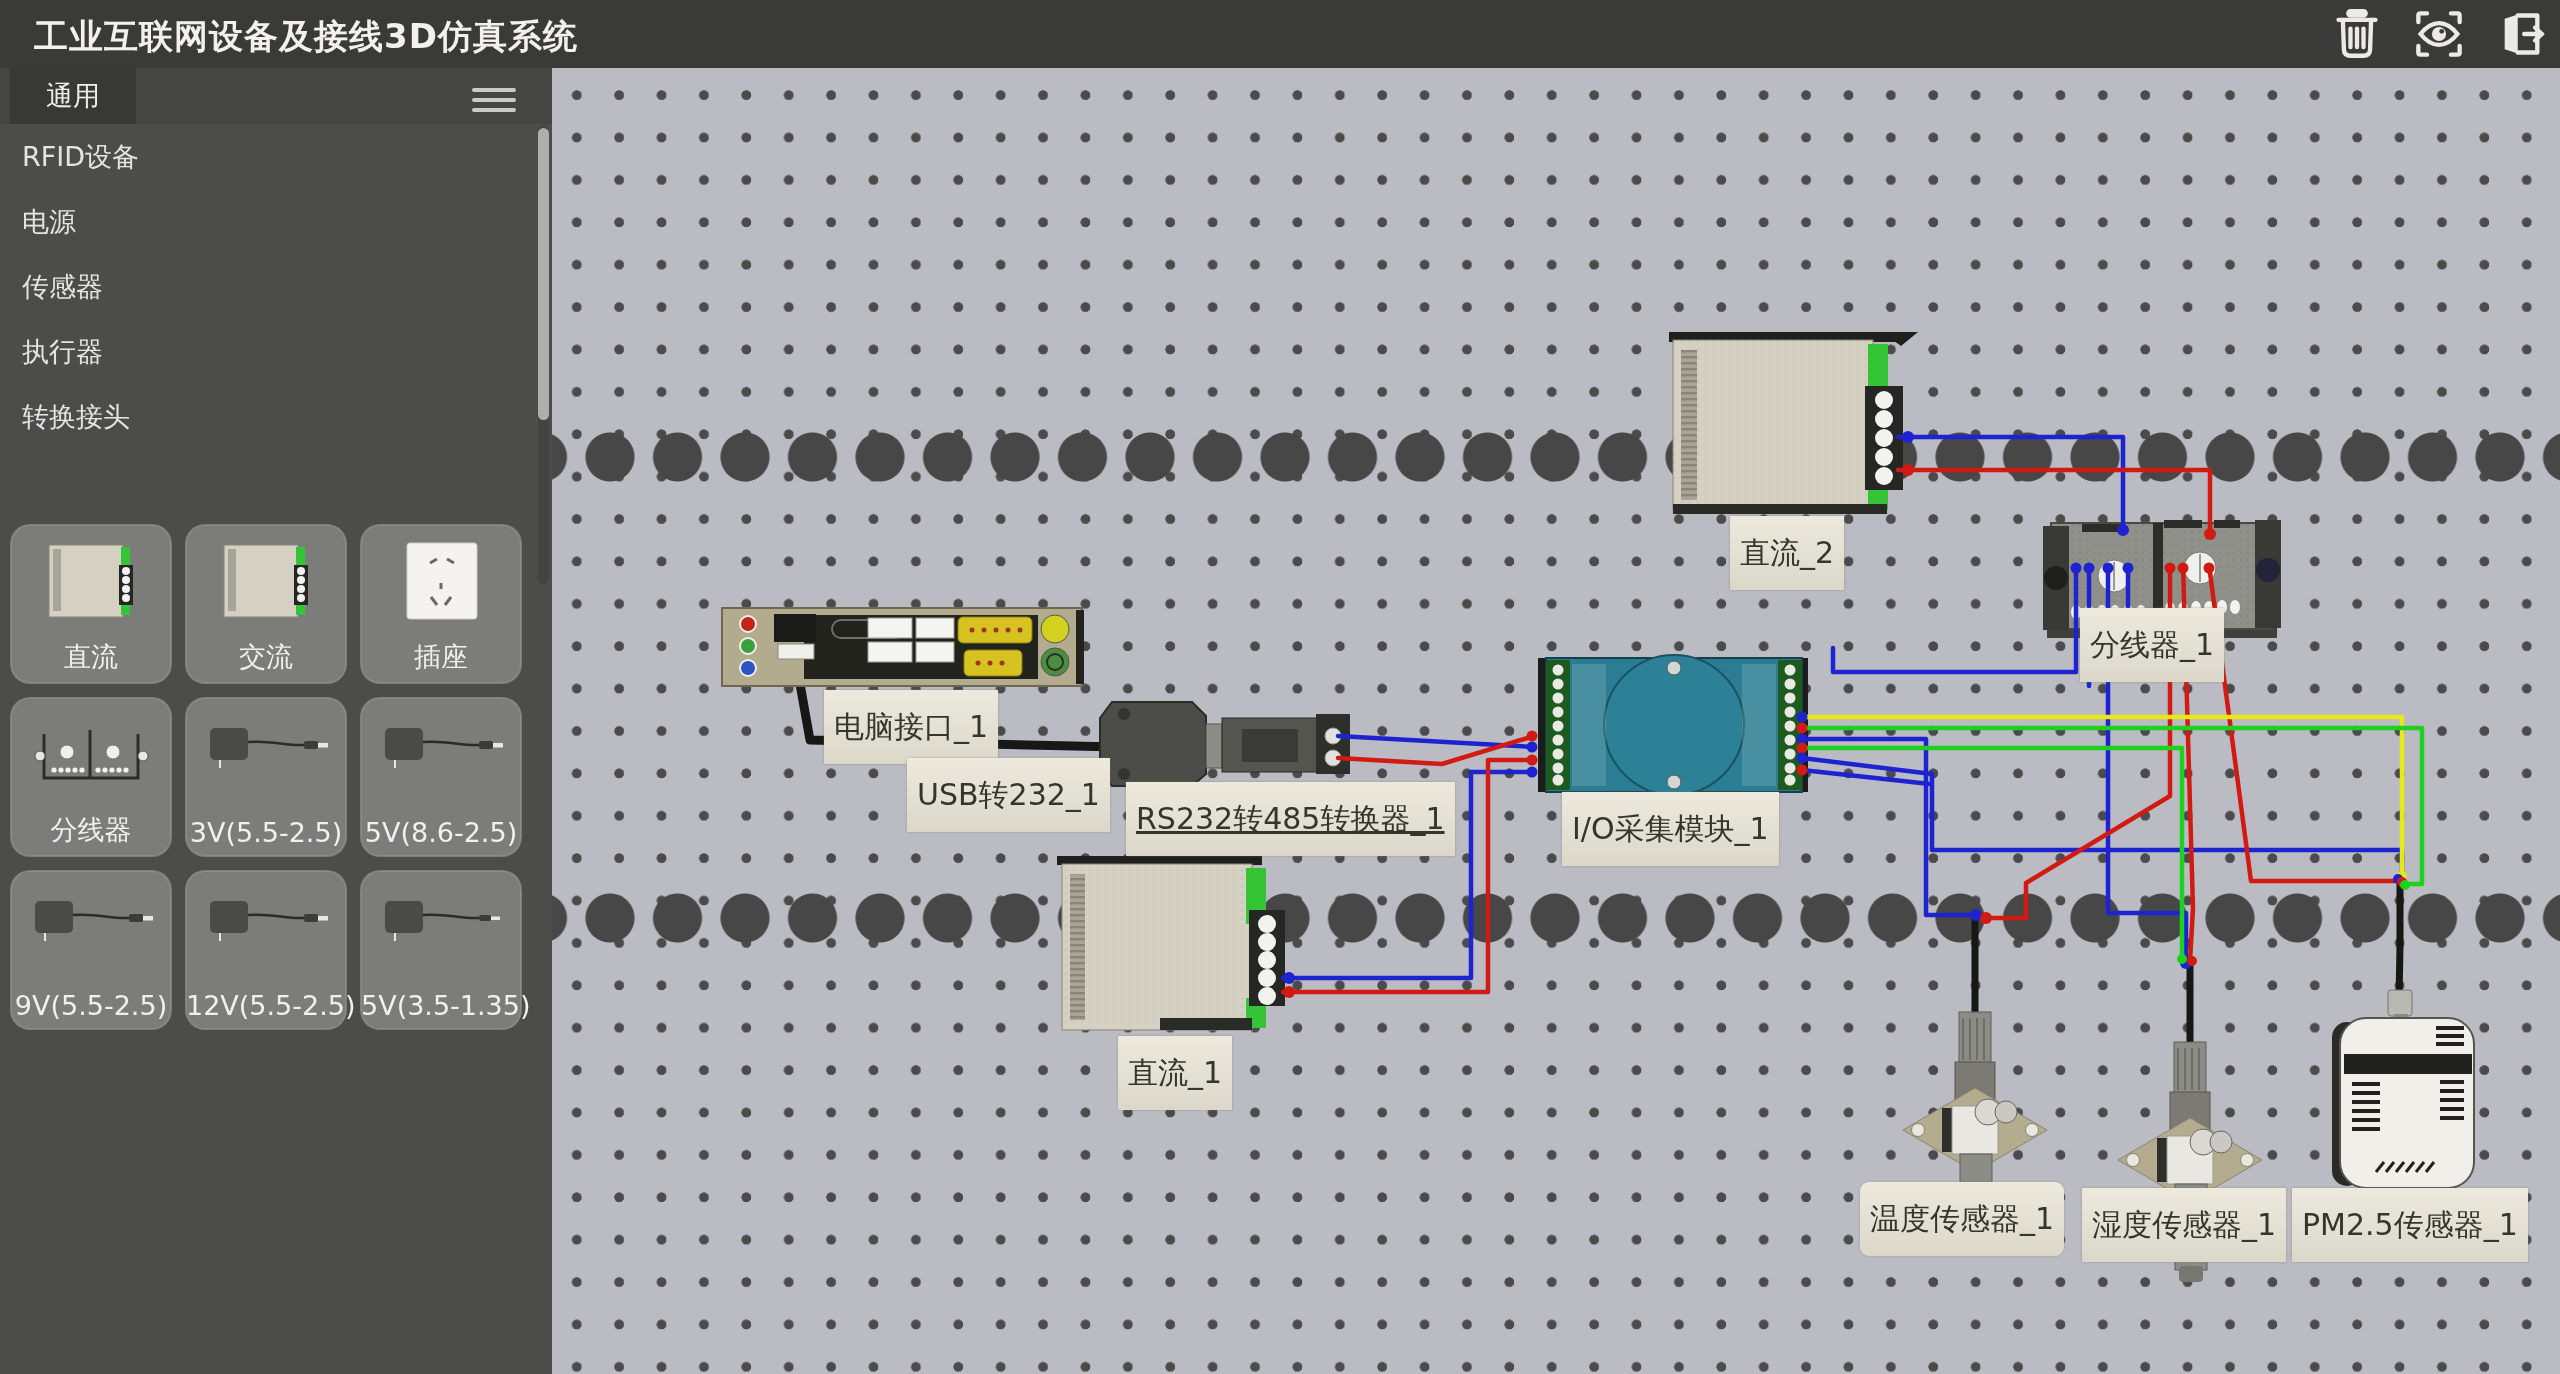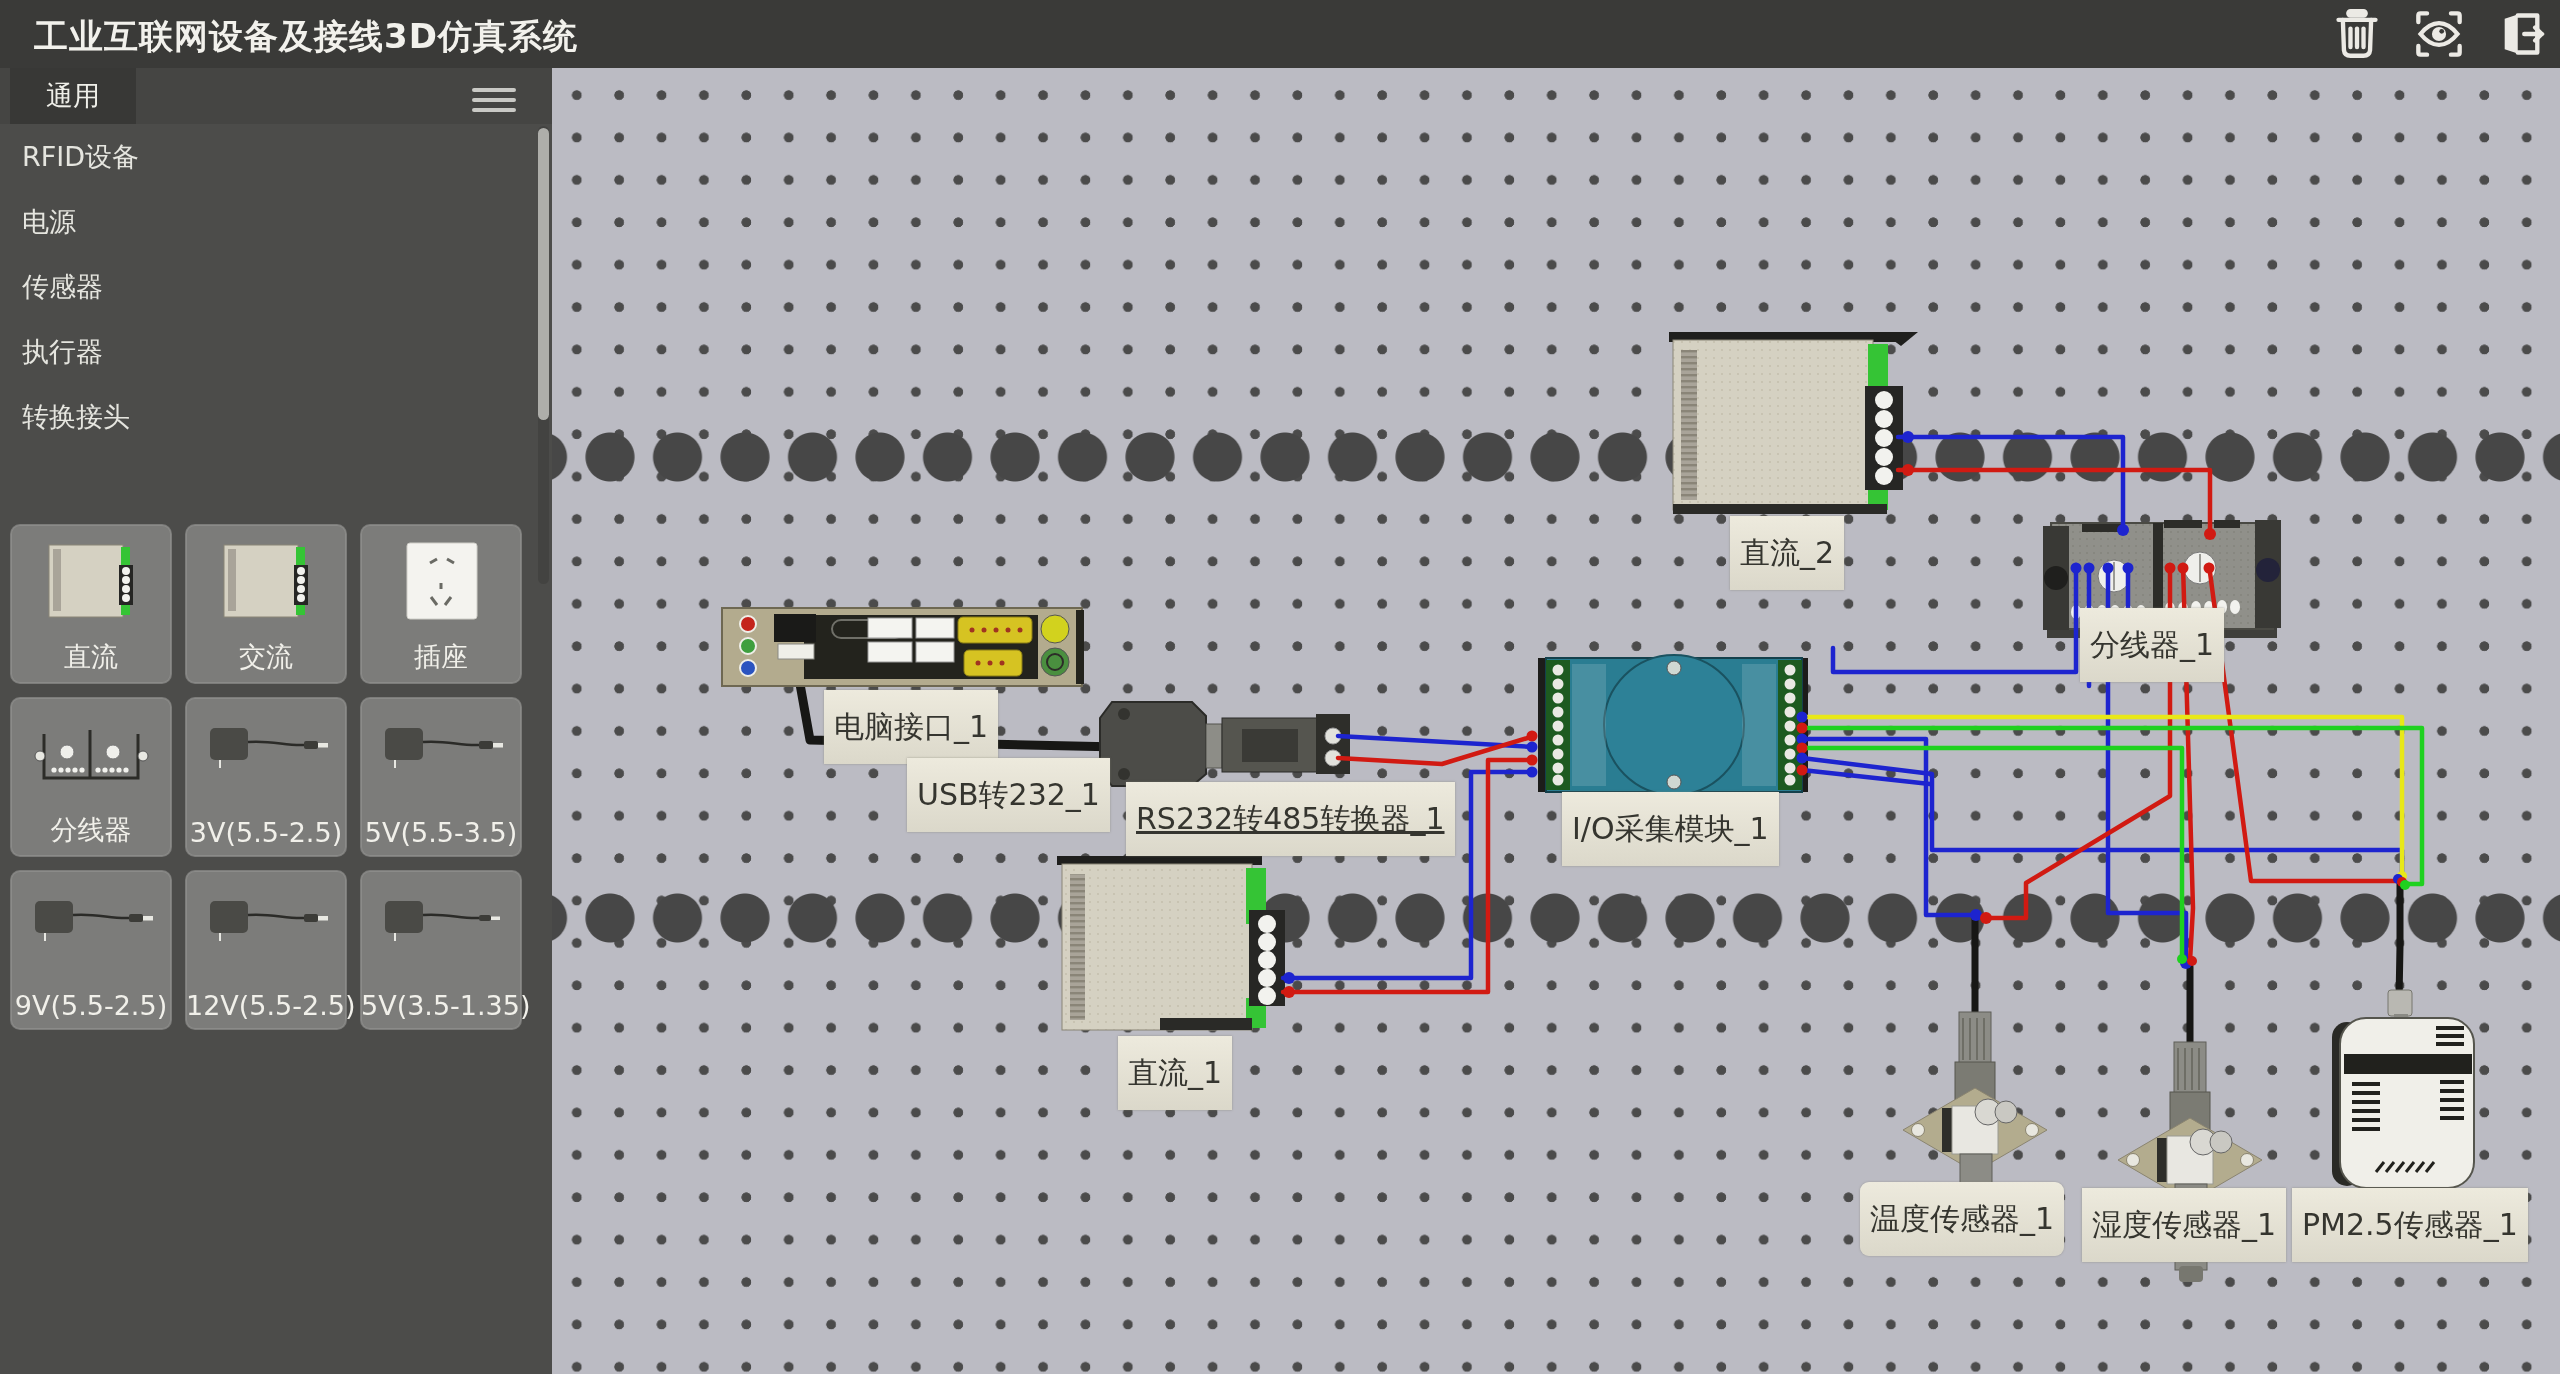--- a/index.html
+++ b/index.html
@@ -18,21 +18,21 @@
   .tab{position:absolute;left:10px;top:0;width:126px;height:56px;background:#383836;color:#efefe9;
        font-size:27px;display:flex;align-items:center;justify-content:center;cursor:pointer;}
   .hamburger{position:absolute;right:36px;top:14px;width:44px;height:28px;cursor:pointer;}
   .hamburger span{display:block;height:4px;background:#c9c9c5;margin:6px 0;border-radius:2px;}
   .menu{position:absolute;left:0;top:56px;width:540px;}
   .menu-item{height:65px;line-height:65px;padding-left:22px;color:#e5e5df;font-size:27px;cursor:pointer;}
   .sb-scroll{position:absolute;left:538px;top:58px;width:11px;height:458px;background:#434341;border-radius:6px;}
   .sb-thumb{position:absolute;left:0;top:2px;width:11px;height:292px;background:#aeaeaa;border-radius:6px;cursor:pointer;}
   .cards{position:absolute;left:10px;top:456px;width:532px;display:grid;
          grid-template-columns:repeat(3,162px);grid-auto-rows:160px;gap:13px;}
-  .card{background:#7c7c7a;border:1px solid #39393700;border-radius:10px;position:relative;cursor:pointer;
+  .card{background:#7c7c7a;border:1px solid #39393700;border-radius:20px;position:relative;cursor:pointer;
         box-shadow:inset 0 0 0 1px #8b8b89;}
   .card svg{position:absolute;left:50%;top:14px;transform:translateX(-50%);}
   .card .clabel{position:absolute;left:0;right:0;bottom:8px;text-align:center;color:#f1f0ea;font-size:27px;white-space:nowrap;}
 
   
   .canvas{position:absolute;left:552px;top:68px;width:2008px;height:1306px;background:#bbbbc3;overflow:hidden;z-index:10;}
   .dots{position:absolute;inset:0;
         background-image:radial-gradient(circle 5px at 21px 21px,#4b4b4b 4.6px,transparent 5.2px);
         background-size:42.4px 42.4px;background-position:3.8px 6.2px;}
   .band{position:absolute;left:0;width:2008px;height:52px;
@@ -200,21 +200,21 @@
     </div>
 
     <div class="card">
       <svg width="140" height="80" viewBox="0 0 140 80">
         <rect x="14" y="16" width="38" height="32" rx="5" fill="#4a4a46"></rect>
         <line x1="24" y1="48" x2="24" y2="56" stroke="#e8e8e2" stroke-width="2"></line>
         <path d="M52 30 C75 28 90 34 108 33" fill="none" stroke="#2b2b28" stroke-width="2.5"></path>
         <rect x="108" y="29" width="14" height="8" rx="2" fill="#3c3c38"></rect>
         <rect x="122" y="31" width="10" height="4.5" fill="#e8e8e2"></rect>
       </svg>
-      <span class="clabel">5V(5.5-3.5)</span>
+      <span class="clabel">5V(8.6-2.5)</span>
     </div>
 
     <div class="card">
       <svg width="140" height="80" viewBox="0 0 140 80">
         <rect x="14" y="16" width="38" height="32" rx="5" fill="#4a4a46"></rect>
         <line x1="24" y1="48" x2="24" y2="56" stroke="#e8e8e2" stroke-width="2"></line>
         <path d="M52 30 C75 28 90 34 108 33" fill="none" stroke="#2b2b28" stroke-width="2.5"></path>
         <rect x="108" y="29" width="14" height="8" rx="2" fill="#3c3c38"></rect>
         <rect x="122" y="31" width="10" height="4.5" fill="#e8e8e2"></rect>
       </svg>

